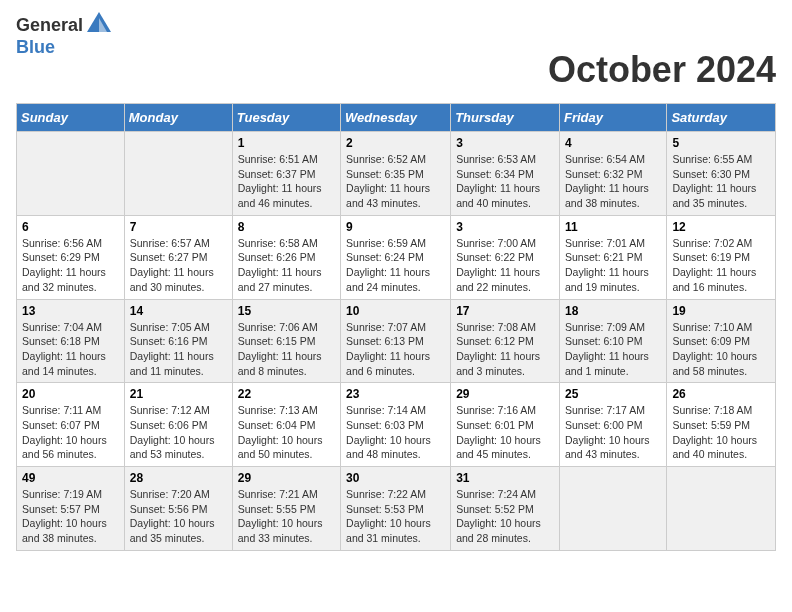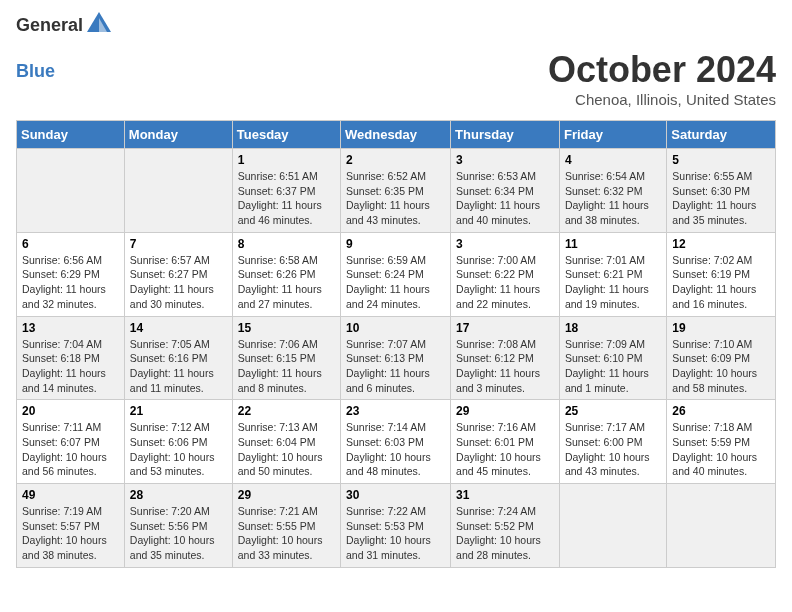--- a/index.html
+++ b/index.html
@@ -50,20 +50,21 @@
       font-size: 11px;
     }
     .calendar-table thead tr th {
       background-color: #3a7abf;
       color: #fff;
       padding: 6px 4px;
       text-align: left;
       font-size: 13px;
       font-weight: bold;
       border: 1px solid #ccc;
+      font-style: italic;
     }
     .calendar-table tbody tr td {
       border: 1px solid #ccc;
       padding: 4px 5px;
       vertical-align: top;
       width: 113px;
       min-height: 70px;
     }
     .calendar-table tbody tr:nth-child(odd) td {
       background-color: #f0f0f0;
@@ -91,26 +92,25 @@
 
 <div class="header-area">
   <div class="logo-area">
     <div class="logo-text">
       <span>
         <span style="font-size:18px;font-weight:bold;color:#333;">General</span><svg class="logo-icon" viewBox="0 0 28 28" style="display:inline-block;vertical-align:middle;margin-left:2px;">
             <polygon points="14,2 26,22 2,22" fill="#3a7abf"></polygon>
             <polygon points="14,8 22,22 14,22" fill="#fff" opacity="0.5"></polygon>
           </svg>
       </span>
-      <span style="font-size:18px;font-weight:bold;color:#3a7abf;margin-top:24px;">Blue</span>
+      <span style="font-size:18px;font-weight:bold;color:#3a7abf;">Blue</span>
     </div>
   </div>
   <div class="title-area">
     <div class="month-title">October 2024</div>
-    <div class="location-title">Chenoa, Illinois, United States</div>
   </div>
 </div>
 
 <table class="calendar-table">
   <thead>
     <tr>
       <th>Sunday</th>
       <th>Monday</th>
       <th>Tuesday</th>
       <th>Wednesday</th>

